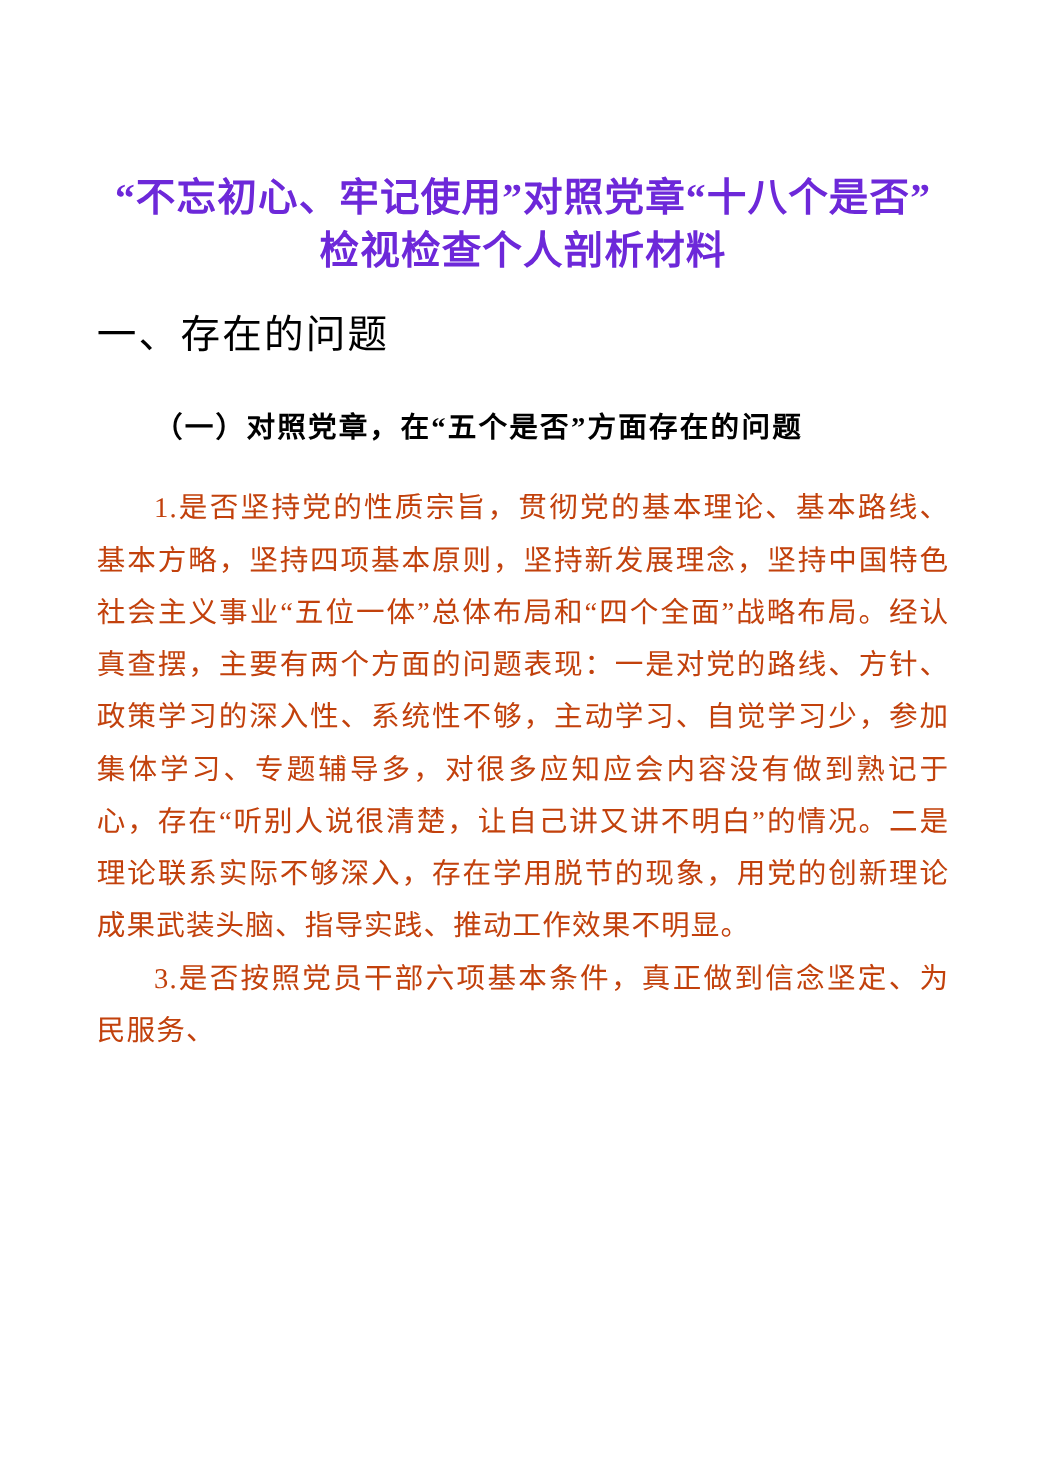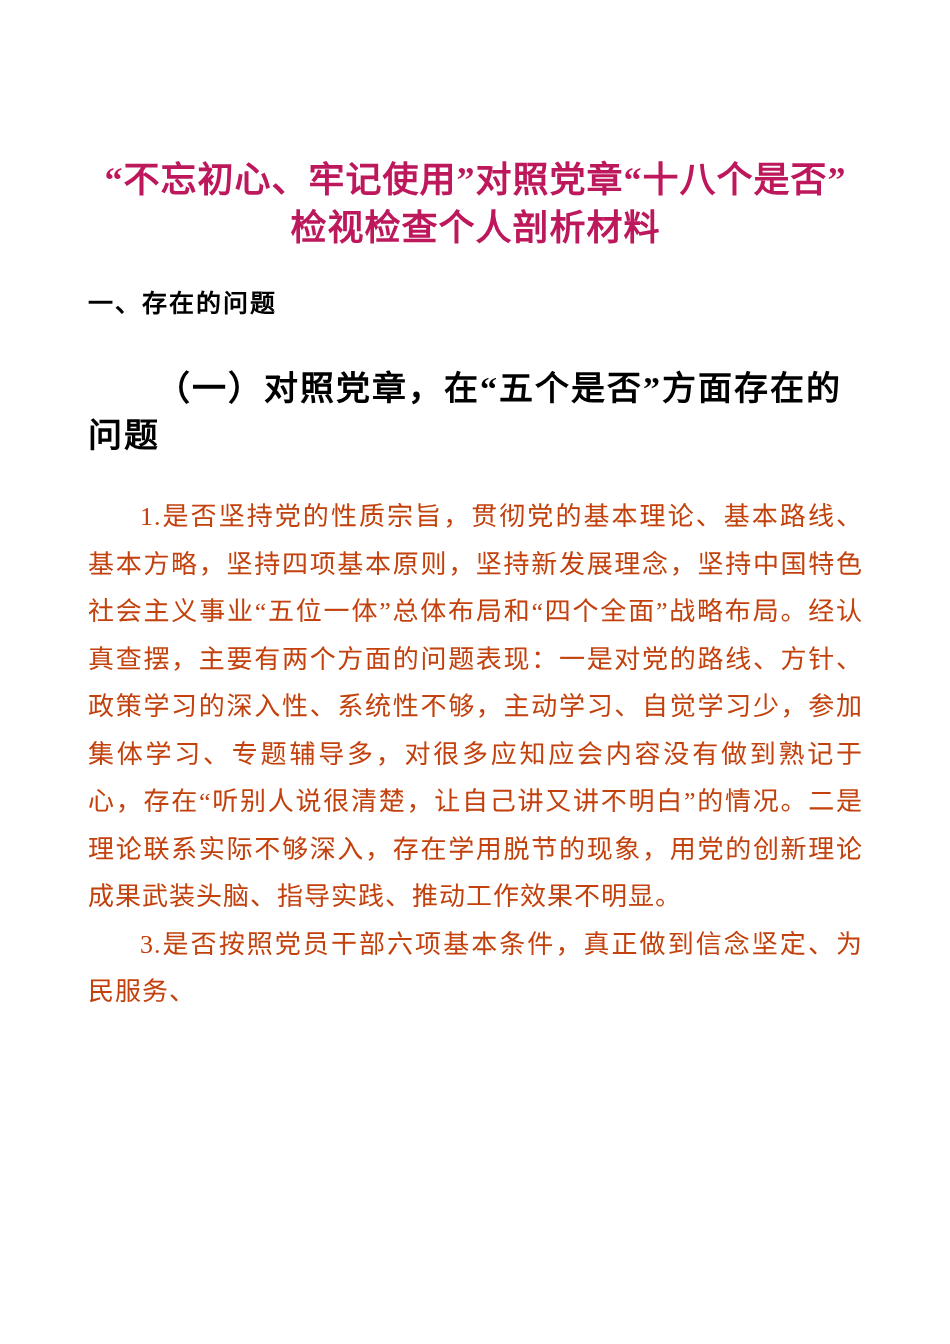--- a/index.html
+++ b/index.html
@@ -18,45 +18,45 @@
     overflow: hidden;
     color: #000000;
   }
   .doc-title {
     font-family: "Liberation Serif", "DejaVu Serif", serif;
     font-weight: bold;
     font-size: 36px;
     line-height: 48px;
     text-align: center;
     letter-spacing: 1px;
-    color: #be185d;
+    color: #6d28d9;
   }
   .intro-para {
     margin-top: 30px;
     font-family: "Liberation Serif", "DejaVu Serif", serif;
     font-size: 26px;
     line-height: 47.5px;
     letter-spacing: 1px;
     text-align: justify;
     text-indent: 2em;
     color: #000000;
   }
   .section-heading {
     margin-top: 28px;
     font-family: "Liberation Sans", "DejaVu Sans", sans-serif;
-    font-weight: bold;
-    font-size: 25px;
+    font-weight: normal;
+    font-size: 36px;
     line-height: 47px;
     letter-spacing: 2px;
     color: #000000;
   }
   .section-subheading {
     margin-top: 38px;
     font-family: "Liberation Serif", "DejaVu Serif", serif;
-    font-size: 34px;
+    font-size: 26px;
     line-height: 47px;
     letter-spacing: 2px;
     text-indent: 2em;
     color: #000000;
   }
   .body-para {
     margin: 0;
     font-family: "Liberation Serif", "DejaVu Serif", serif;
     font-size: 26px;
     line-height: 47.5px;

